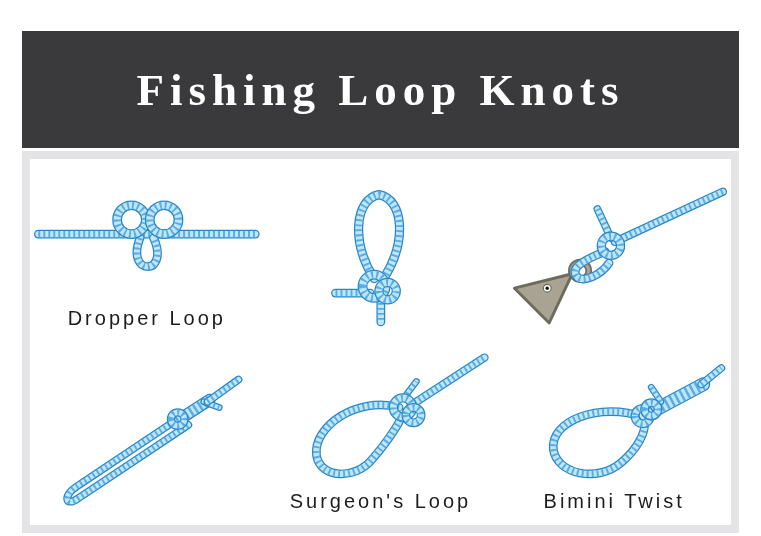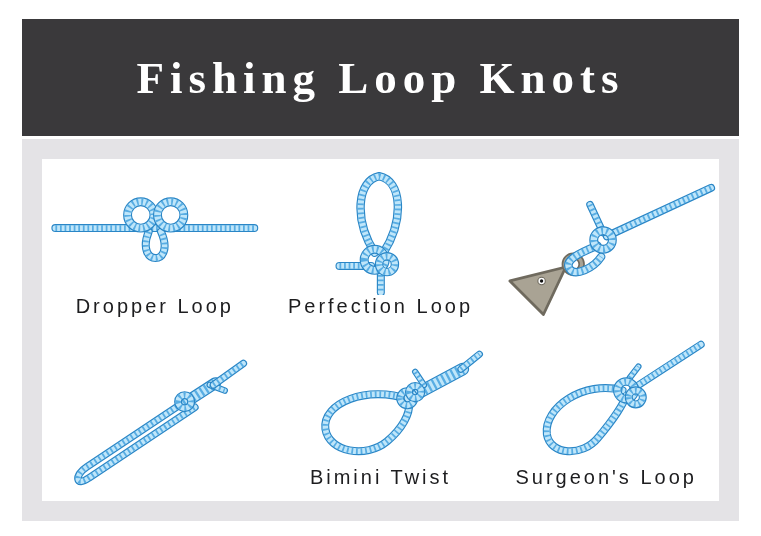--- a/index.html
+++ b/index.html
@@ -1,34 +1,34 @@
 <!DOCTYPE html>
 <html style="--header-bg: #3a393b; --title-color: #ffffff; --grid-line: #e4e3e6; --cell-bg: #ffffff; --label-color: #1d1d1f;"><head>
 <meta charset="utf-8">
 <style>
   html,body{
     margin:0;padding:0;background:#ffffff;
     width:761px;height:536px;overflow:hidden;
     font-family:"Liberation Sans",sans-serif;
   }
-  .poster{position:absolute;left:22px;top:19px;width:717px;}
+  .poster{position:absolute;left:22px;top:31px;width:717px;}
   .header-bar{
     height:117px;background:var(--header-bg,#3a393b);
     display:flex;align-items:center;justify-content:center;
   }
   .page-title{
     color:var(--title-color,#ffffff);
     font-family:"Liberation Serif",serif;
     font-weight:700;font-size:45px;letter-spacing:6px;
     white-space:nowrap;
   }
   .knot-grid{
     margin-top:3px;height:382px;box-sizing:border-box;
     background:var(--grid-line,#e4e3e6);
-    padding:20px;display:grid;
+    padding:8px;display:grid;
     grid-template-columns:1fr 1fr 1fr;grid-template-rows:1fr 1fr;
   }
   .cell{
     background:var(--cell-bg,#ffffff);
     display:flex;flex-direction:column;overflow:hidden;min-width:0;min-height:0;
   }
   .illo{flex:1;min-height:0;display:flex;align-items:center;justify-content:center;padding:4px 2px 0;}
   .illo svg{width:100%;height:100%;display:block;}
   .knot-label{
     text-align:center;font-size:20px;letter-spacing:3px;
@@ -76,21 +76,20 @@
             <path d="M119,122 L119,147" fill="none" stroke="#bfe6fa" stroke-width="6.5" stroke-linecap="round" stroke-linejoin="round"></path>
             <path d="M119,122 L119,147" fill="none" stroke="#3f9fdd" stroke-width="6.5" stroke-linecap="butt" stroke-linejoin="round" stroke-dasharray="2 3.2" opacity="0.8"></path>
             <path d="M100,110 a12,12 0 1,0 24,0 a12,12 0 1,0 -24,0" fill="none" stroke="#2a86c6" stroke-width="10.1" stroke-linecap="round" stroke-linejoin="round"></path>
             <path d="M100,110 a12,12 0 1,0 24,0 a12,12 0 1,0 -24,0" fill="none" stroke="#bfe6fa" stroke-width="7.5" stroke-linecap="round" stroke-linejoin="round"></path>
             <path d="M100,110 a12,12 0 1,0 24,0 a12,12 0 1,0 -24,0" fill="none" stroke="#3f9fdd" stroke-width="7.5" stroke-linecap="butt" stroke-linejoin="round" stroke-dasharray="2 3.2" opacity="0.8"></path>
             <path d="M117,115 a9,9 0 1,0 18,0 a9,9 0 1,0 -18,0" fill="none" stroke="#2a86c6" stroke-width="9.6" stroke-linecap="round" stroke-linejoin="round"></path>
             <path d="M117,115 a9,9 0 1,0 18,0 a9,9 0 1,0 -18,0" fill="none" stroke="#bfe6fa" stroke-width="7" stroke-linecap="round" stroke-linejoin="round"></path>
             <path d="M117,115 a9,9 0 1,0 18,0 a9,9 0 1,0 -18,0" fill="none" stroke="#3f9fdd" stroke-width="7" stroke-linecap="butt" stroke-linejoin="round" stroke-dasharray="2 3.2" opacity="0.8"></path>
           </svg>
         </div>
-        <div class="knot-label">Perfection Loop</div>
       </div>
       <div class="cell">
         <div class="illo">
           <svg viewBox="0 0 238 150" preserveAspectRatio="xMidYMid meet">
             <path d="M16,112 L76,97 L52,148 Z" fill="#a9a394" stroke="#6f6a5e" stroke-width="3" stroke-linejoin="round" stroke-linecap="round"></path>
             <path d="M75,94 a9,9 0 1,0 18,0 a9,9 0 1,0 -18,0" fill="none" stroke="#6f6a5e" stroke-width="7" stroke-linejoin="round" stroke-linecap="round"></path>
             <path d="M75,94 a9,9 0 1,0 18,0 a9,9 0 1,0 -18,0" fill="none" stroke="#a9a394" stroke-width="3.5" stroke-linejoin="round" stroke-linecap="round"></path>
             <path d="M46,112 a4,4 0 1,0 8,0 a4,4 0 1,0 -8,0" fill="#ffffff" stroke="#6f6a5e" stroke-width="1.2" stroke-linejoin="round" stroke-linecap="round"></path>
             <path d="M48.2,112 a1.8,1.8 0 1,0 3.6,0 a1.8,1.8 0 1,0 -3.6,0" fill="#111111" stroke="none" stroke-width="0" stroke-linejoin="round" stroke-linecap="round"></path>
             <path d="M232,12 L120,64" fill="none" stroke="#2a86c6" stroke-width="8.6" stroke-linecap="round" stroke-linejoin="round"></path>
@@ -125,20 +124,42 @@
             <path d="M182,40 L214,17" fill="none" stroke="#3f9fdd" stroke-width="5.5" stroke-linecap="butt" stroke-linejoin="round" stroke-dasharray="2 3.2" opacity="0.8"></path>
             <path d="M144,58 a7,7 0 1,0 14,0 a7,7 0 1,0 -14,0" fill="none" stroke="#2a86c6" stroke-width="8.6" stroke-linecap="round" stroke-linejoin="round"></path>
             <path d="M144,58 a7,7 0 1,0 14,0 a7,7 0 1,0 -14,0" fill="none" stroke="#bfe6fa" stroke-width="6" stroke-linecap="round" stroke-linejoin="round"></path>
             <path d="M144,58 a7,7 0 1,0 14,0 a7,7 0 1,0 -14,0" fill="none" stroke="#3f9fdd" stroke-width="6" stroke-linecap="butt" stroke-linejoin="round" stroke-dasharray="2 3.2" opacity="0.8"></path>
           </svg>
         </div>
       </div>
       <div class="cell">
         <div class="illo">
           <svg viewBox="0 0 238 150" preserveAspectRatio="xMidYMid meet">
+            <path d="M138,64 C94,52 48,84 52,114 C56,138 92,140 110,118 C128,97 140,78 142,70" fill="none" stroke="#2a86c6" stroke-width="9.1" stroke-linecap="round" stroke-linejoin="round"></path>
+            <path d="M138,64 C94,52 48,84 52,114 C56,138 92,140 110,118 C128,97 140,78 142,70" fill="none" stroke="#bfe6fa" stroke-width="6.5" stroke-linecap="round" stroke-linejoin="round"></path>
+            <path d="M138,64 C94,52 48,84 52,114 C56,138 92,140 110,118 C128,97 140,78 142,70" fill="none" stroke="#3f9fdd" stroke-width="6.5" stroke-linecap="butt" stroke-linejoin="round" stroke-dasharray="2 3.2" opacity="0.8"></path>
+            <path d="M150,62 L227,12" fill="none" stroke="#2a86c6" stroke-width="8.6" stroke-linecap="round" stroke-linejoin="round"></path>
+            <path d="M150,62 L227,12" fill="none" stroke="#bfe6fa" stroke-width="6" stroke-linecap="round" stroke-linejoin="round"></path>
+            <path d="M150,62 L227,12" fill="none" stroke="#3f9fdd" stroke-width="6" stroke-linecap="butt" stroke-linejoin="round" stroke-dasharray="2 3.2" opacity="0.8"></path>
+            <path d="M146,50 L156,37" fill="none" stroke="#2a86c6" stroke-width="7.1" stroke-linecap="round" stroke-linejoin="round"></path>
+            <path d="M146,50 L156,37" fill="none" stroke="#bfe6fa" stroke-width="4.5" stroke-linecap="round" stroke-linejoin="round"></path>
+            <path d="M146,50 L156,37" fill="none" stroke="#3f9fdd" stroke-width="4.5" stroke-linecap="butt" stroke-linejoin="round" stroke-dasharray="2 3.2" opacity="0.8"></path>
+            <path d="M132,64 a10,10 0 1,0 20,0 a10,10 0 1,0 -20,0" fill="none" stroke="#2a86c6" stroke-width="9.6" stroke-linecap="round" stroke-linejoin="round"></path>
+            <path d="M132,64 a10,10 0 1,0 20,0 a10,10 0 1,0 -20,0" fill="none" stroke="#bfe6fa" stroke-width="7" stroke-linecap="round" stroke-linejoin="round"></path>
+            <path d="M132,64 a10,10 0 1,0 20,0 a10,10 0 1,0 -20,0" fill="none" stroke="#3f9fdd" stroke-width="7" stroke-linecap="butt" stroke-linejoin="round" stroke-dasharray="2 3.2" opacity="0.8"></path>
+            <path d="M145,72 a8,8 0 1,0 16,0 a8,8 0 1,0 -16,0" fill="none" stroke="#2a86c6" stroke-width="9.1" stroke-linecap="round" stroke-linejoin="round"></path>
+            <path d="M145,72 a8,8 0 1,0 16,0 a8,8 0 1,0 -16,0" fill="none" stroke="#bfe6fa" stroke-width="6.5" stroke-linecap="round" stroke-linejoin="round"></path>
+            <path d="M145,72 a8,8 0 1,0 16,0 a8,8 0 1,0 -16,0" fill="none" stroke="#3f9fdd" stroke-width="6.5" stroke-linecap="butt" stroke-linejoin="round" stroke-dasharray="2 3.2" opacity="0.8"></path>
+          </svg>
+        </div>
+        <div class="knot-label">Surgeon's Loop</div>
+      </div>
+      <div class="cell">
+        <div class="illo">
+          <svg viewBox="0 0 238 150" preserveAspectRatio="xMidYMid meet">
             <path d="M150,74 C104,58 52,78 56,108 C60,134 102,142 126,122 C144,107 152,90 151,80" fill="none" stroke="#2a86c6" stroke-width="9.1" stroke-linecap="round" stroke-linejoin="round"></path>
             <path d="M150,74 C104,58 52,78 56,108 C60,134 102,142 126,122 C144,107 152,90 151,80" fill="none" stroke="#bfe6fa" stroke-width="6.5" stroke-linecap="round" stroke-linejoin="round"></path>
             <path d="M150,74 C104,58 52,78 56,108 C60,134 102,142 126,122 C144,107 152,90 151,80" fill="none" stroke="#3f9fdd" stroke-width="6.5" stroke-linecap="butt" stroke-linejoin="round" stroke-dasharray="2 3.2" opacity="0.8"></path>
             <path d="M152,72 L212,40" fill="none" stroke="#2a86c6" stroke-width="14.6" stroke-linecap="round" stroke-linejoin="round"></path>
             <path d="M152,72 L212,40" fill="none" stroke="#bfe6fa" stroke-width="12" stroke-linecap="round" stroke-linejoin="round"></path>
             <path d="M152,72 L212,40" fill="none" stroke="#3f9fdd" stroke-width="12" stroke-linecap="butt" stroke-linejoin="round" stroke-dasharray="2.6 3.4" opacity="0.8"></path>
             <path d="M168,58 L158,43" fill="none" stroke="#2a86c6" stroke-width="7.1" stroke-linecap="round" stroke-linejoin="round"></path>
             <path d="M168,58 L158,43" fill="none" stroke="#bfe6fa" stroke-width="4.5" stroke-linecap="round" stroke-linejoin="round"></path>
             <path d="M168,58 L158,43" fill="none" stroke="#3f9fdd" stroke-width="4.5" stroke-linecap="butt" stroke-linejoin="round" stroke-dasharray="2 3.2" opacity="0.8"></path>
             <path d="M210,40 L231,23" fill="none" stroke="#2a86c6" stroke-width="8.1" stroke-linecap="round" stroke-linejoin="round"></path>
@@ -147,36 +168,14 @@
             <path d="M141,73 a8,8 0 1,0 16,0 a8,8 0 1,0 -16,0" fill="none" stroke="#2a86c6" stroke-width="9.1" stroke-linecap="round" stroke-linejoin="round"></path>
             <path d="M141,73 a8,8 0 1,0 16,0 a8,8 0 1,0 -16,0" fill="none" stroke="#bfe6fa" stroke-width="6.5" stroke-linecap="round" stroke-linejoin="round"></path>
             <path d="M141,73 a8,8 0 1,0 16,0 a8,8 0 1,0 -16,0" fill="none" stroke="#3f9fdd" stroke-width="6.5" stroke-linecap="butt" stroke-linejoin="round" stroke-dasharray="2 3.2" opacity="0.8"></path>
             <path d="M151,66 a7,7 0 1,0 14,0 a7,7 0 1,0 -14,0" fill="none" stroke="#2a86c6" stroke-width="9.1" stroke-linecap="round" stroke-linejoin="round"></path>
             <path d="M151,66 a7,7 0 1,0 14,0 a7,7 0 1,0 -14,0" fill="none" stroke="#bfe6fa" stroke-width="6.5" stroke-linecap="round" stroke-linejoin="round"></path>
             <path d="M151,66 a7,7 0 1,0 14,0 a7,7 0 1,0 -14,0" fill="none" stroke="#3f9fdd" stroke-width="6.5" stroke-linecap="butt" stroke-linejoin="round" stroke-dasharray="2 3.2" opacity="0.8"></path>
           </svg>
         </div>
         <div class="knot-label">Bimini Twist</div>
       </div>
-      <div class="cell">
-        <div class="illo">
-          <svg viewBox="0 0 238 150" preserveAspectRatio="xMidYMid meet">
-            <path d="M138,64 C94,52 48,84 52,114 C56,138 92,140 110,118 C128,97 140,78 142,70" fill="none" stroke="#2a86c6" stroke-width="9.1" stroke-linecap="round" stroke-linejoin="round"></path>
-            <path d="M138,64 C94,52 48,84 52,114 C56,138 92,140 110,118 C128,97 140,78 142,70" fill="none" stroke="#bfe6fa" stroke-width="6.5" stroke-linecap="round" stroke-linejoin="round"></path>
-            <path d="M138,64 C94,52 48,84 52,114 C56,138 92,140 110,118 C128,97 140,78 142,70" fill="none" stroke="#3f9fdd" stroke-width="6.5" stroke-linecap="butt" stroke-linejoin="round" stroke-dasharray="2 3.2" opacity="0.8"></path>
-            <path d="M150,62 L227,12" fill="none" stroke="#2a86c6" stroke-width="8.6" stroke-linecap="round" stroke-linejoin="round"></path>
-            <path d="M150,62 L227,12" fill="none" stroke="#bfe6fa" stroke-width="6" stroke-linecap="round" stroke-linejoin="round"></path>
-            <path d="M150,62 L227,12" fill="none" stroke="#3f9fdd" stroke-width="6" stroke-linecap="butt" stroke-linejoin="round" stroke-dasharray="2 3.2" opacity="0.8"></path>
-            <path d="M146,50 L156,37" fill="none" stroke="#2a86c6" stroke-width="7.1" stroke-linecap="round" stroke-linejoin="round"></path>
-            <path d="M146,50 L156,37" fill="none" stroke="#bfe6fa" stroke-width="4.5" stroke-linecap="round" stroke-linejoin="round"></path>
-            <path d="M146,50 L156,37" fill="none" stroke="#3f9fdd" stroke-width="4.5" stroke-linecap="butt" stroke-linejoin="round" stroke-dasharray="2 3.2" opacity="0.8"></path>
-            <path d="M132,64 a10,10 0 1,0 20,0 a10,10 0 1,0 -20,0" fill="none" stroke="#2a86c6" stroke-width="9.6" stroke-linecap="round" stroke-linejoin="round"></path>
-            <path d="M132,64 a10,10 0 1,0 20,0 a10,10 0 1,0 -20,0" fill="none" stroke="#bfe6fa" stroke-width="7" stroke-linecap="round" stroke-linejoin="round"></path>
-            <path d="M132,64 a10,10 0 1,0 20,0 a10,10 0 1,0 -20,0" fill="none" stroke="#3f9fdd" stroke-width="7" stroke-linecap="butt" stroke-linejoin="round" stroke-dasharray="2 3.2" opacity="0.8"></path>
-            <path d="M145,72 a8,8 0 1,0 16,0 a8,8 0 1,0 -16,0" fill="none" stroke="#2a86c6" stroke-width="9.1" stroke-linecap="round" stroke-linejoin="round"></path>
-            <path d="M145,72 a8,8 0 1,0 16,0 a8,8 0 1,0 -16,0" fill="none" stroke="#bfe6fa" stroke-width="6.5" stroke-linecap="round" stroke-linejoin="round"></path>
-            <path d="M145,72 a8,8 0 1,0 16,0 a8,8 0 1,0 -16,0" fill="none" stroke="#3f9fdd" stroke-width="6.5" stroke-linecap="butt" stroke-linejoin="round" stroke-dasharray="2 3.2" opacity="0.8"></path>
-          </svg>
-        </div>
-        <div class="knot-label">Surgeon's Loop</div>
-      </div>
     </div>
 </div>
 
 </body></html>

